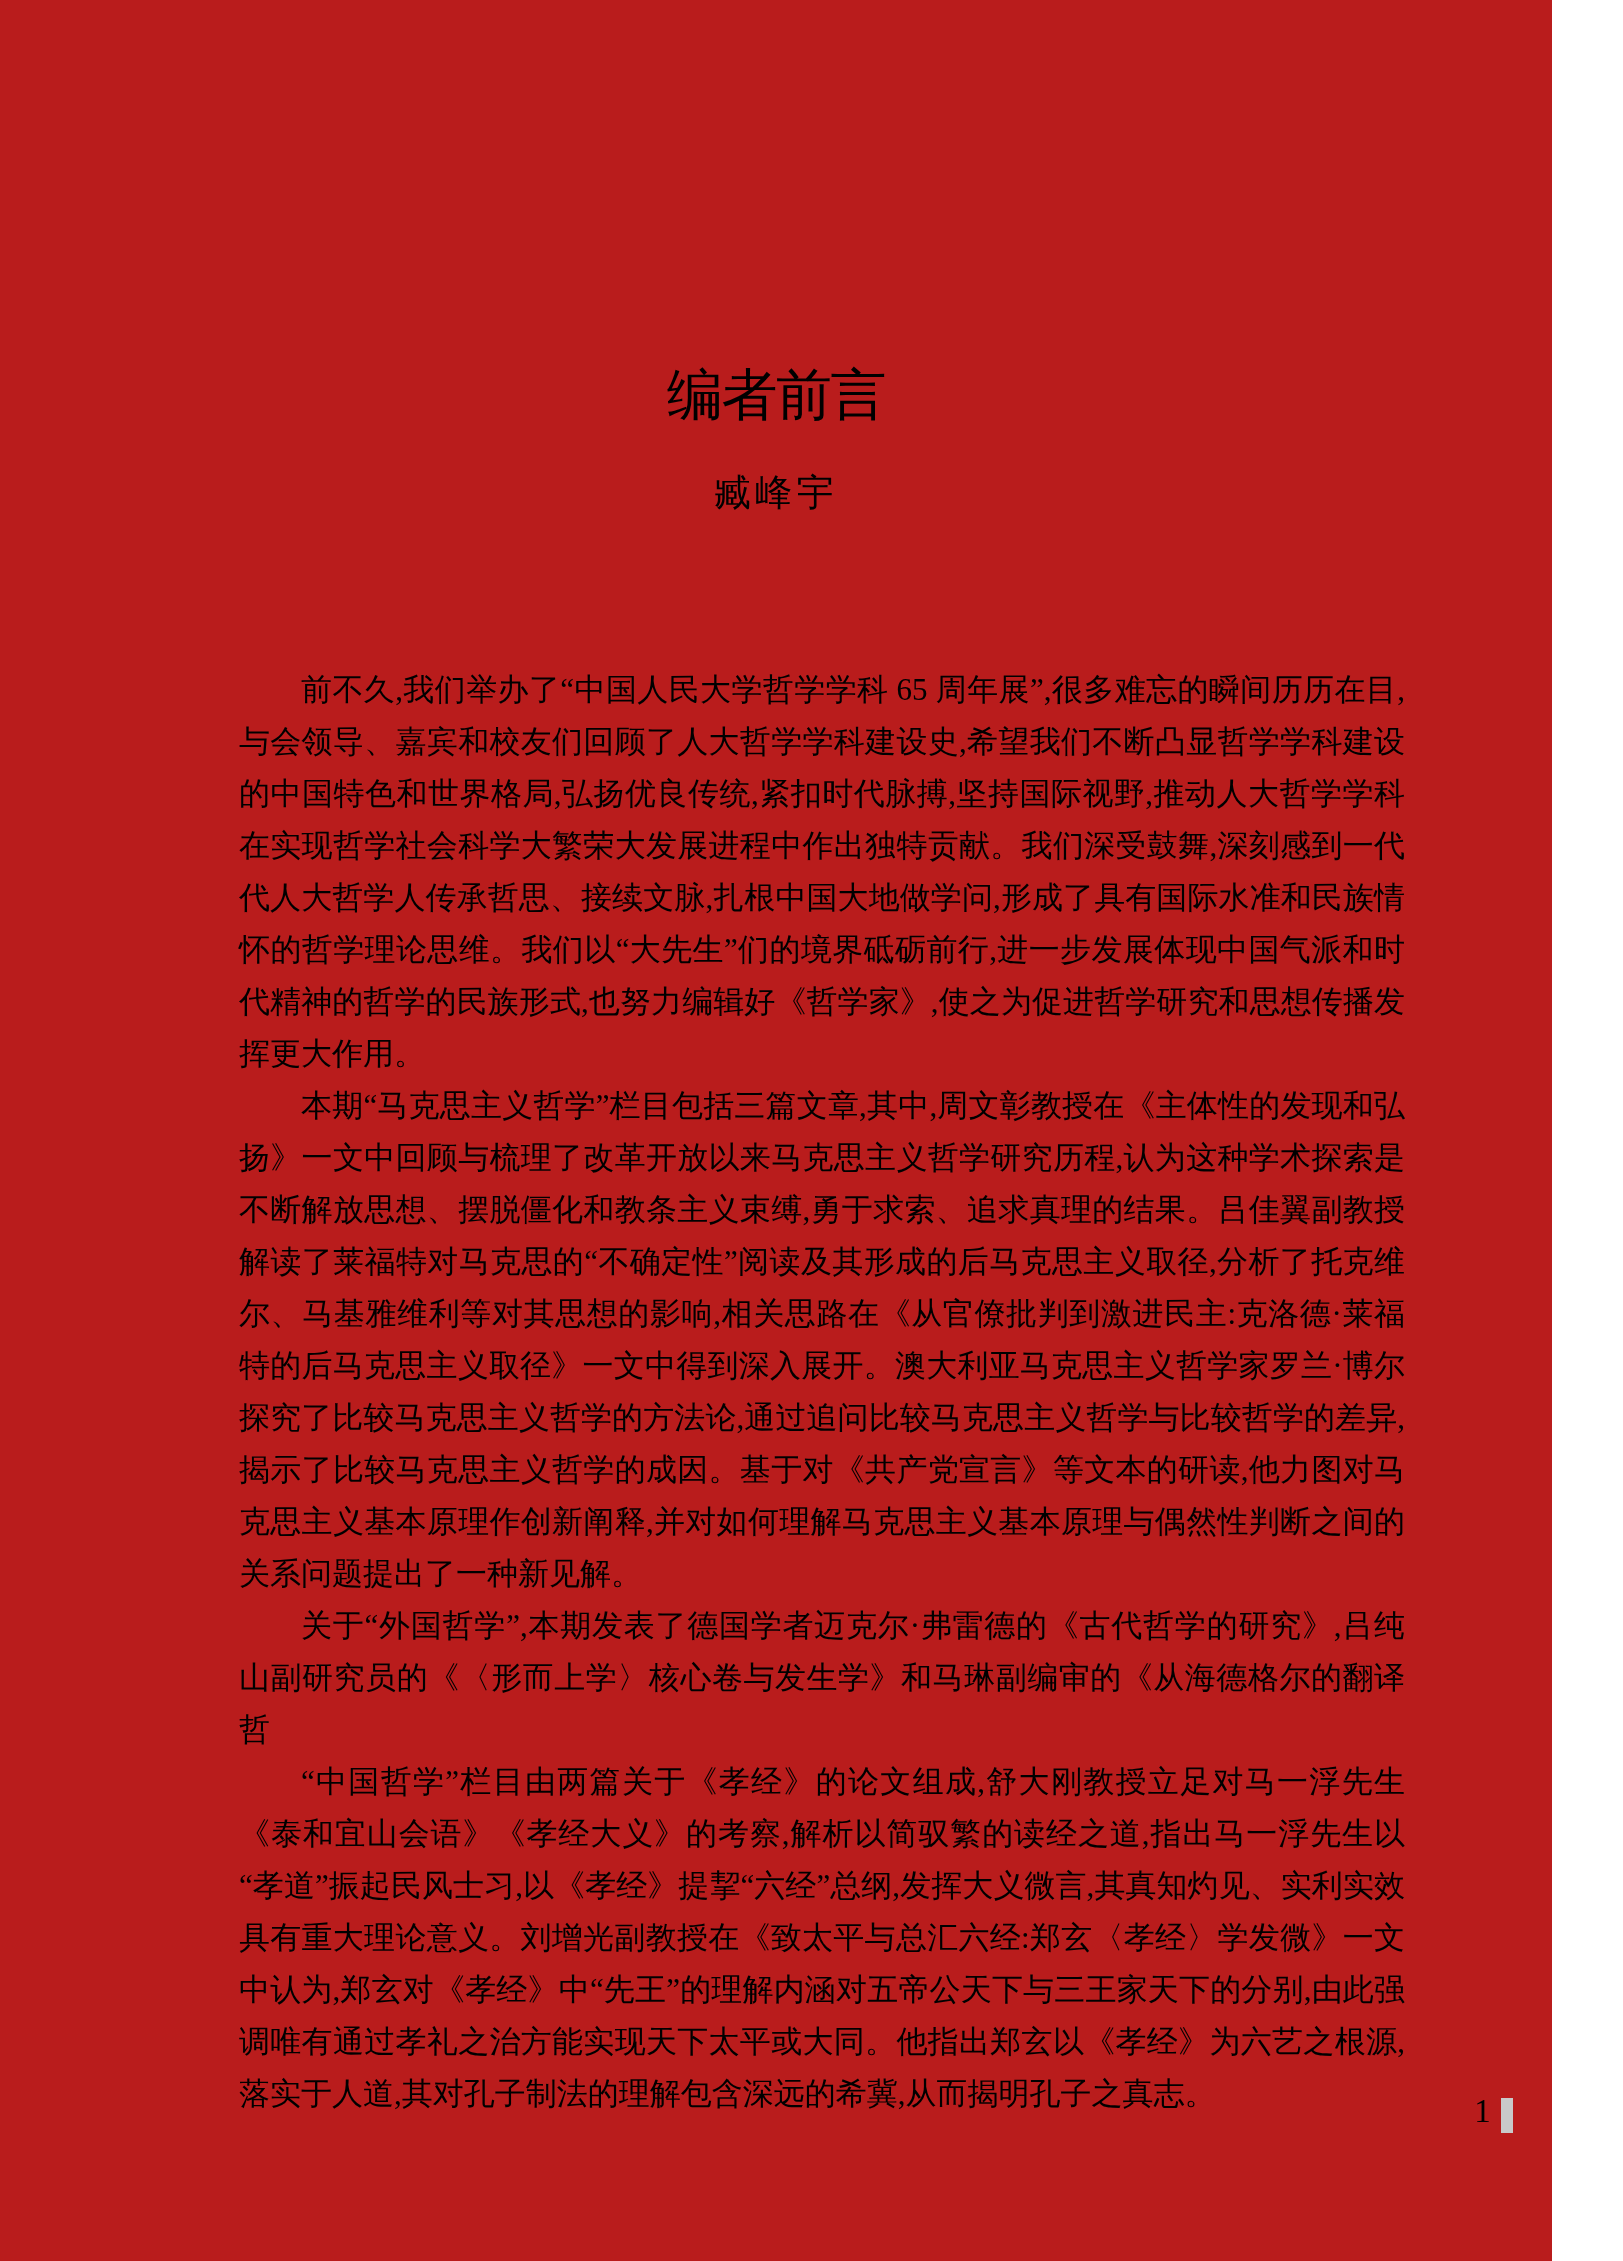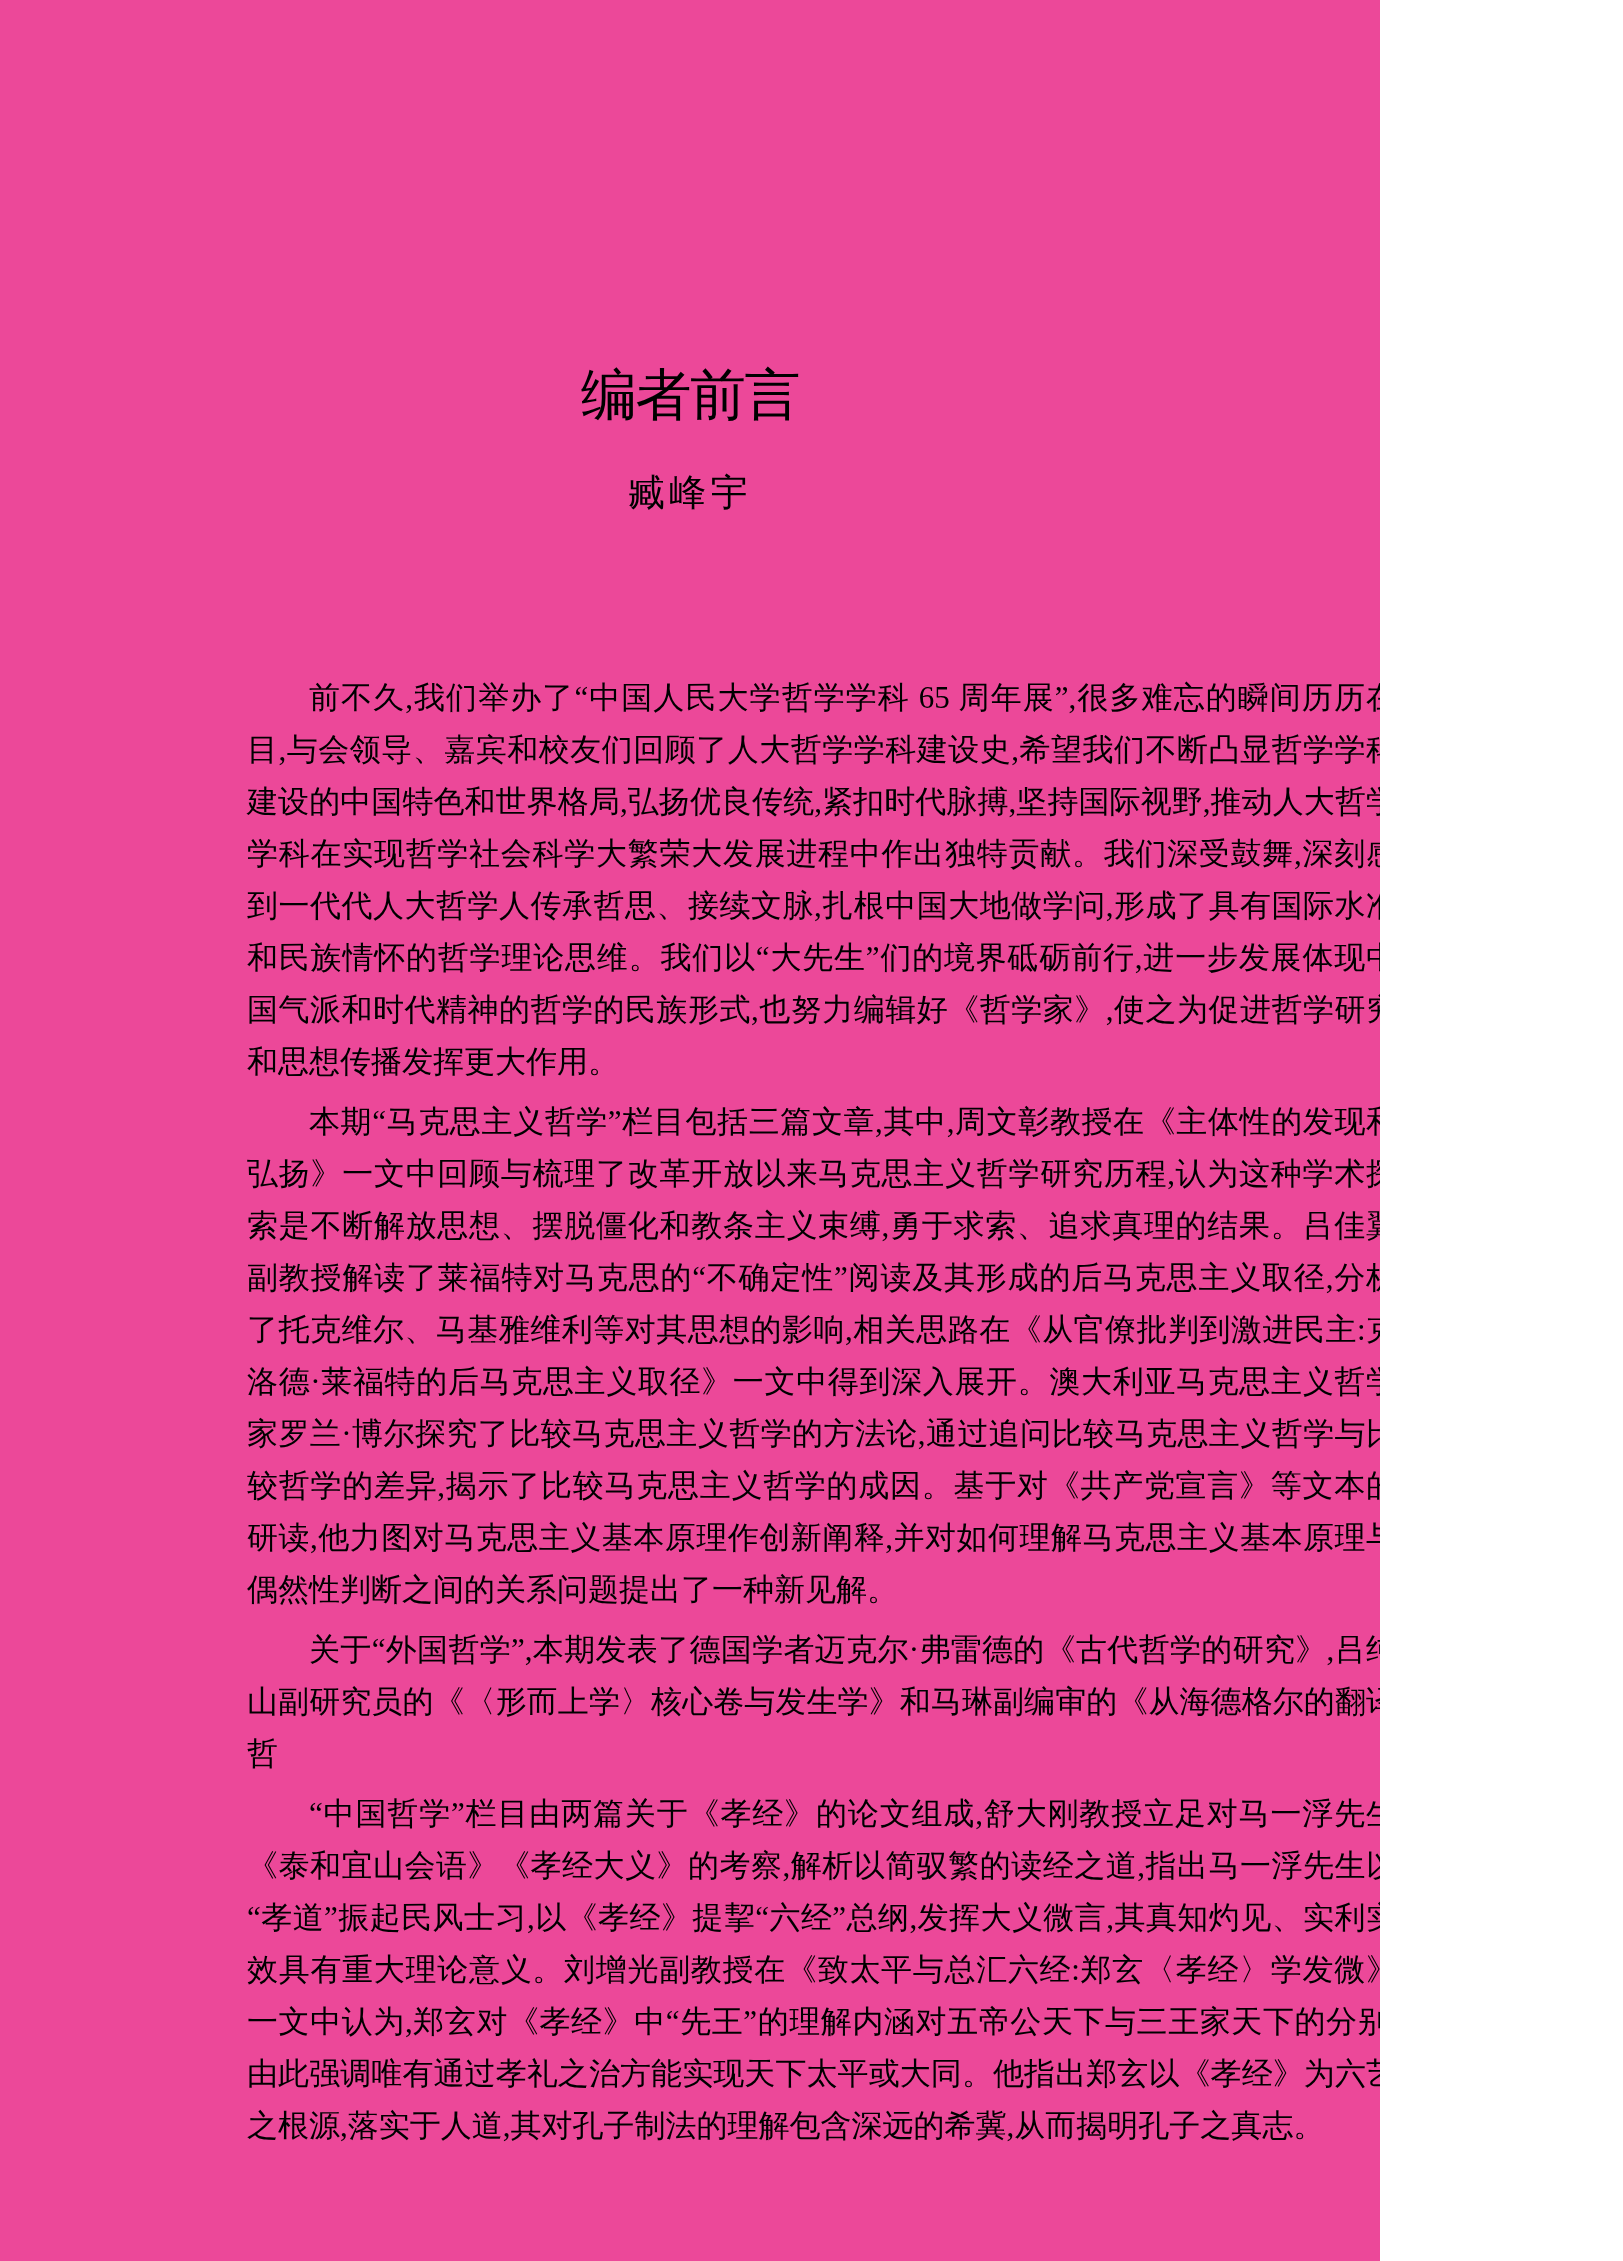--- a/index.html
+++ b/index.html
@@ -2,23 +2,23 @@
 <html lang="zh" style="font-size:11.5px"><head>
 <meta charset="utf-8">
 <style>
   html, body {
     margin: 0;
     padding: 0;
     background: #ffffff;
   }
   .page {
     position: relative;
-    width: 1380px;
+    width: 1552px;
     height: 2261px;
-    background: #ec4899;
+    background: #b91c1c;
     color: #0a0a0a;
     font-family: "Liberation Serif", "DejaVu Serif", serif;
     overflow: hidden;
   }
   .doc-title {
     position: absolute;
     top: 364px;
     left: 0;
     width: 100%;
     margin: 0;
@@ -49,21 +49,21 @@
     width: 1166px;
     font-size: 31px;
     line-height: 52px;
     text-align: justify;
     text-justify: inter-ideograph;
     word-break: normal;
     overflow-wrap: break-word;
     color: #000000;
   }
   .doc-body p {
-    margin: 8px;
+    margin: 0;
     padding: 0;
     text-indent: 2em;
   }
   .page-footer {
     position: absolute;
     top: 2089px;
     left: 0;
     width: 1624px;
     height: 50px;
   }

